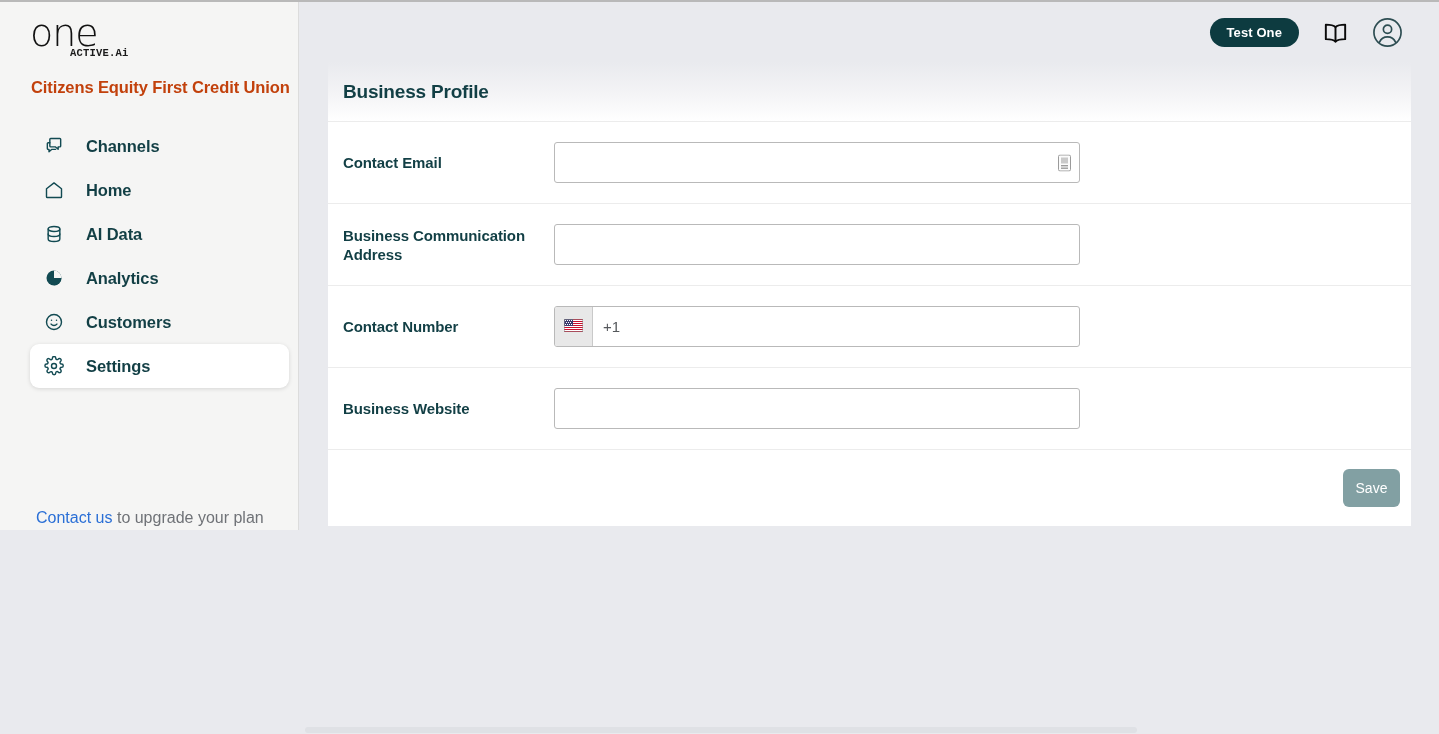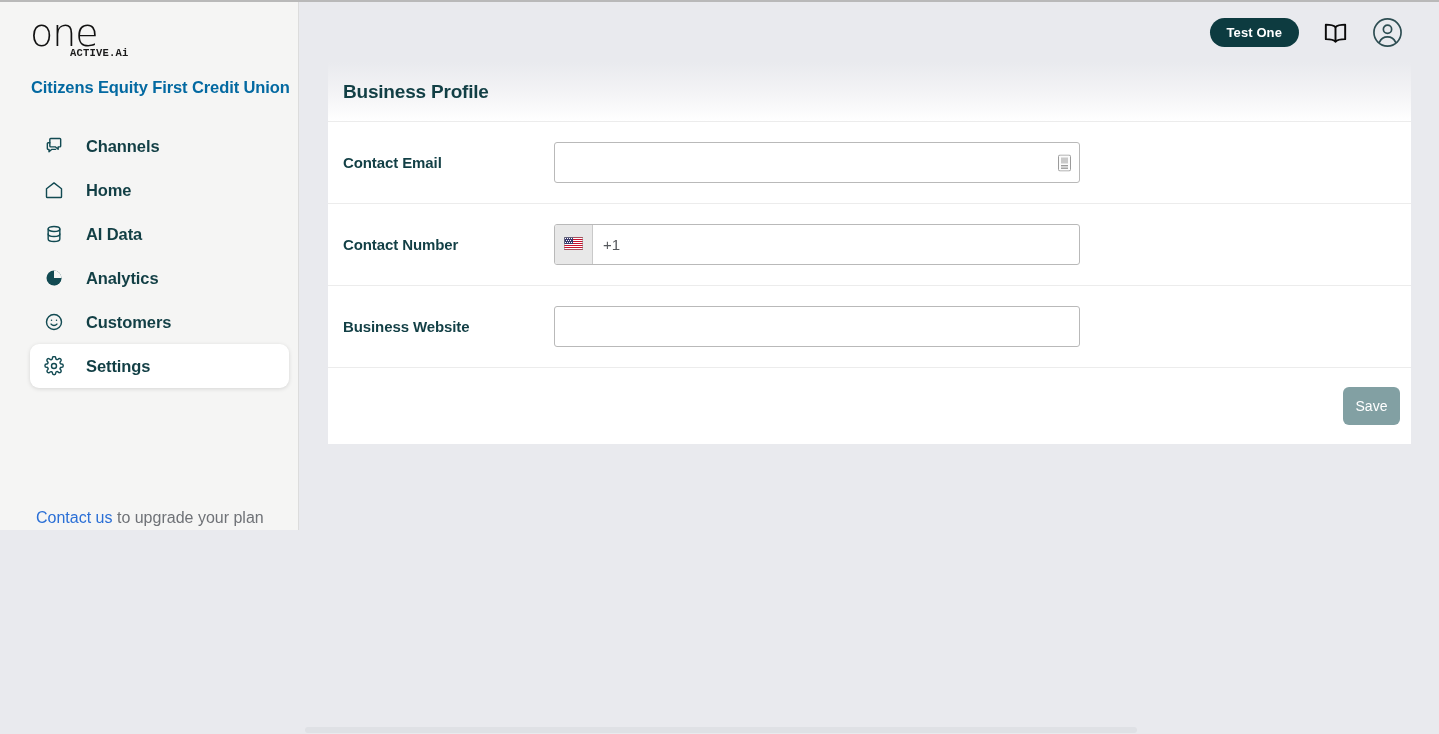--- a/index.html
+++ b/index.html
@@ -62,21 +62,21 @@
     color: #1a1a1a;
   }
 
   .org-name {
     position: absolute;
     top: 78px;
     left: 31px;
     width: 260px;
     font-size: 16.5px;
     font-weight: bold;
-    color: #0369a1;
+    color: #c2410c;
     letter-spacing: -0.1px;
   }
 
   .nav {
     position: absolute;
     top: 124px;
     left: 0;
     width: 299px;
   }
 
@@ -445,20 +445,26 @@
             <rect x="0.5" y="0.5" width="12" height="16" rx="1.5" fill="#fbfbfb" stroke="#9b9b9b"></rect>
             <rect x="3" y="3" width="7" height="6" fill="#c9c9c9"></rect>
             <rect x="3" y="10.5" width="7" height="1.4" fill="#9b9b9b"></rect>
             <rect x="3" y="13" width="7" height="1.4" fill="#9b9b9b"></rect>
           </svg>
         </span>
       </div>
     </div>
   </div>
 
+  <div class="form-row row-address">
+    <div class="field-label">Business Communication Address</div>
+    <div class="field-control">
+      <input class="text-input" type="text" value="" style="">
+    </div>
+  </div>
 
   <div class="form-row row-phone">
     <div class="field-label">Contact Number</div>
     <div class="field-control">
       <div class="phone-group">
         <div class="flag-box">
           <span>
             <svg width="19" height="13" viewBox="0 0 19 13">
               <rect width="19" height="13" fill="#ffffff"></rect>
               <g fill="#c8102e">

